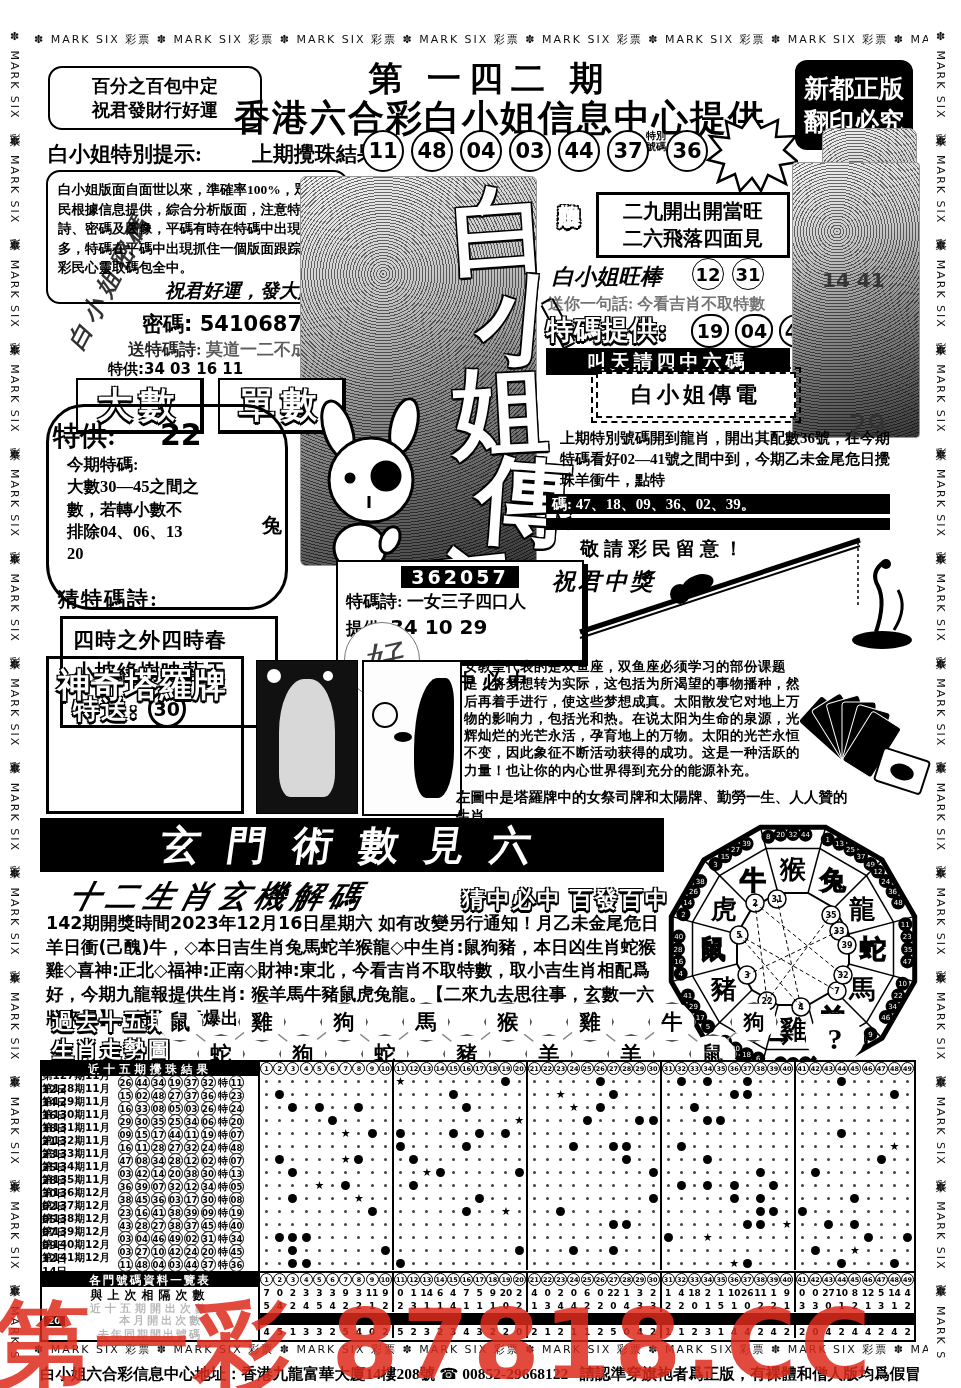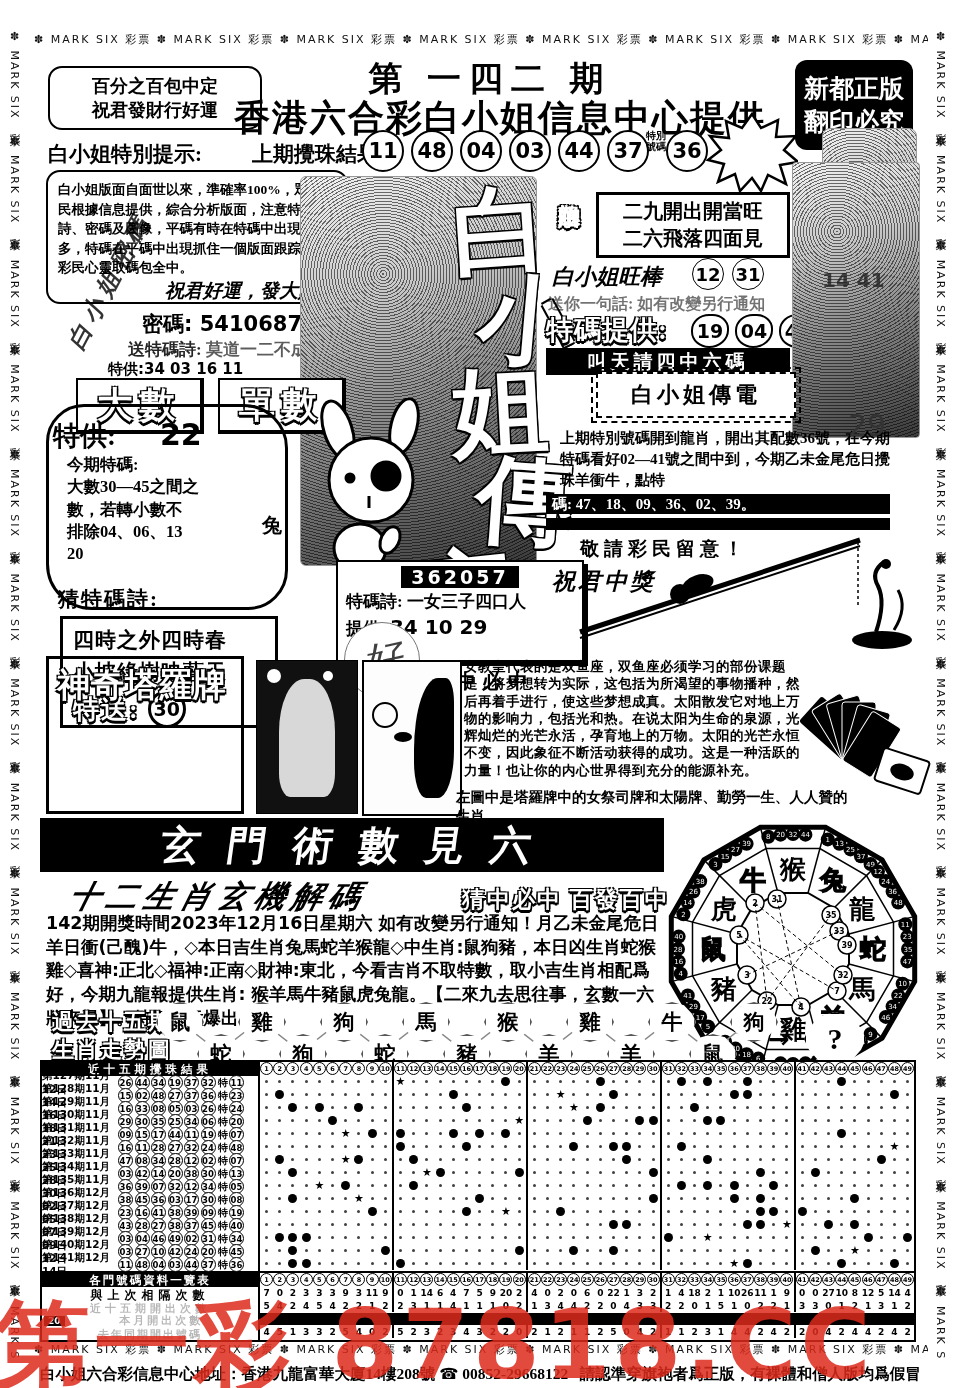--- a/index.html
+++ b/index.html
@@ -119,21 +119,21 @@
   <div class="abs" style="left:596px;top:192px;width:188px;height:60px;border:3.5px solid #000;display:flex;flex-direction:column;align-items:center;justify-content:center;">
     <div class="b sans" style="font-size:20px;">二九開出開當旺</div>
     <div class="b sans" style="font-size:20px;">二六飛落四面見</div>
   </div>
   <div class="abs b" style="left:552px;top:262px;font-size:22px;font-style:italic;">白小姐旺棒</div>
   <div class="abs" style="left:692px;top:258px;display:flex;" id="wangbang-nums">
       <span class="num-circle" style="width: 30px; height: 30px; font-size: 18px; border-width: 1.5px; margin-right: 8px;">12</span>
       <span class="num-circle" style="width: 30px; height: 30px; font-size: 18px; border-width: 1.5px; margin-right: 8px;">31</span>
     </div>
   <div class="abs b" style="left:548px;top:294px;font-size:16px;opacity:.55;">
-    <span>送你一句話:</span> <span>如有改變另行通知</span>
+    <span>送你一句話:</span> <span>今看吉肖不取特數</span>
   </div>
   <div class="abs b outline" style="left:546px;top:312px;font-size:27px;letter-spacing:1px;">特碼提供:</div>
   <div class="abs" style="left:688px;top:314px;display:flex;" id="tema-nums">
       <span class="cloudnum">19</span>
       <span class="cloudnum">04</span>
       <span class="cloudnum">42</span>
     </div>
   <div class="abs blackbar b" style="left:546px;top:348px;width:244px;height:27px;display:flex;align-items:center;justify-content:center;font-size:19px;letter-spacing:4px;">叫天請四中六碼</div>
   <div class="abs photo" style="left:792px;top:162px;width:126px;height:274px;border-radius:4px;"></div>
   <div class="abs b sans" style="left:822px;top:268px;font-size:20px;color:#222;opacity:.8;">14  41</div>

